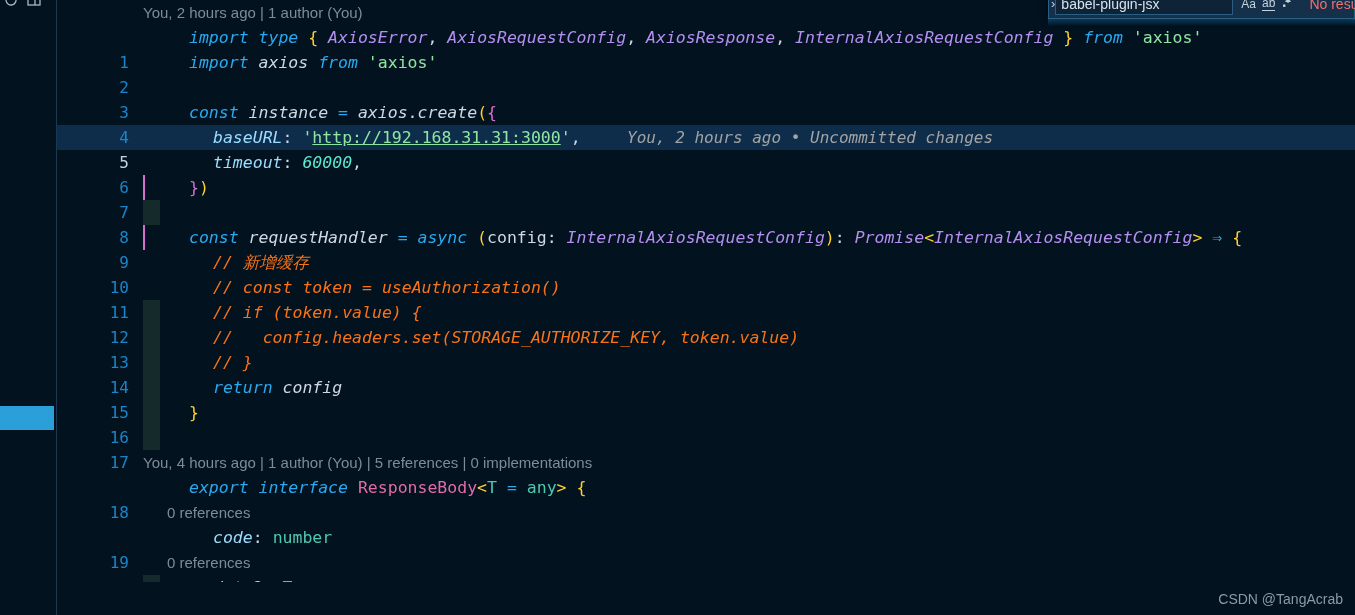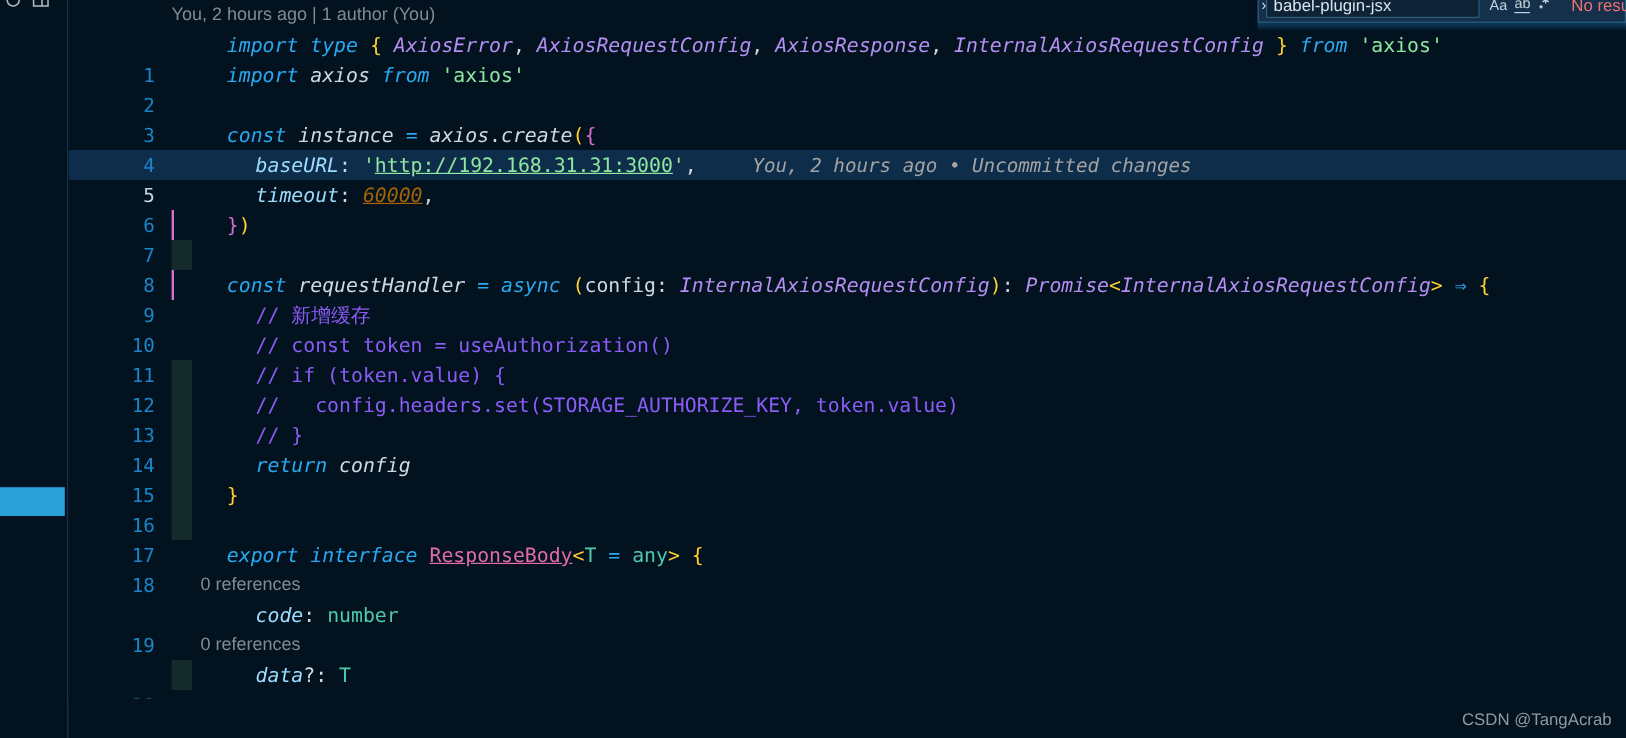--- a/index.html
+++ b/index.html
@@ -145,28 +145,28 @@
     height: 25px;
     background: #d66ece;
   }
 
   
   .kw   { color: #2aa9f0; font-style: italic; }       
   .var  { color: #cfd8e3; font-style: italic; }       
   .varn { color: #cfd8e3; }                            
   .fn   { color: #cfd8e3; font-style: italic; }
   .str  { color: #8fe6a0; }
-  .num  { color: #a16207; font-style: italic; text-decoration: underline; }
+  .num  { color: #5eead4; font-style: italic; }
   .punc { color: #cfd8e3; }
   .br1  { color: #ffd02e; }                            
   .br2  { color: #d66ece; }                            
   .type { color: #b48ef0; font-style: italic; }
-  .cls  { color: #e06ca8; text-decoration: underline; }                            
+  .cls  { color: #e06ca8; }                            
   .prim { color: #4ec9b0; }                            
-  .cmt  { color: #8b5cf6; }        
+  .cmt  { color: #f97316; font-style: italic; }        
   .op   { color: #2aa9f0; }
   .prop { color: #9cdcfe; font-style: italic; text-align: center; }
   .link { text-decoration: underline; text-decoration-color: #8fe6a0; }
   .arrow{ color: #2aa9f0; }
 
   
   .find-widget {
     position: absolute;
     right: 0; top: -12px;
     width: 307px;
@@ -367,20 +367,23 @@
       <div class="row">
         <span class="lnum">16</span>
         <span class="code"><span class="br1">}</span></span>
       </div>
 
       <div class="row">
         <span class="lnum">17</span>
         <span class="code"></span>
       </div>
 
+      <div class="row codelens">
+        <span class="lens">You, 4 hours ago | 1 author (You) | 5 references | 0 implementations</span>
+      </div>
 
       <div class="row">
         <span class="lnum">18</span>
         <span class="code"><span class="kw">export</span> <span class="kw">interface</span> <span class="cls">ResponseBody</span><span class="br1">&lt;</span><span class="prim">T</span> <span class="op">=</span> <span class="prim">any</span><span class="br1">&gt;</span> <span class="br1">{</span></span>
       </div>
 
       <div class="row codelens">
         <span class="lens indent">0 references</span>
       </div>
 

